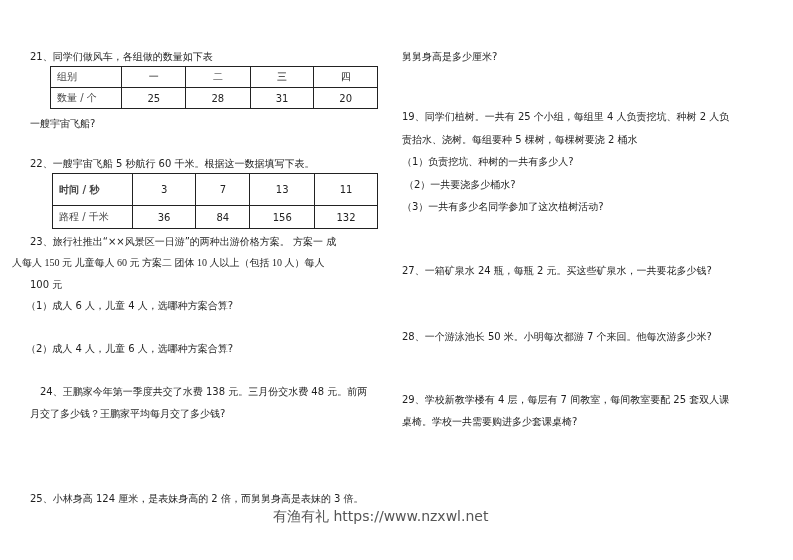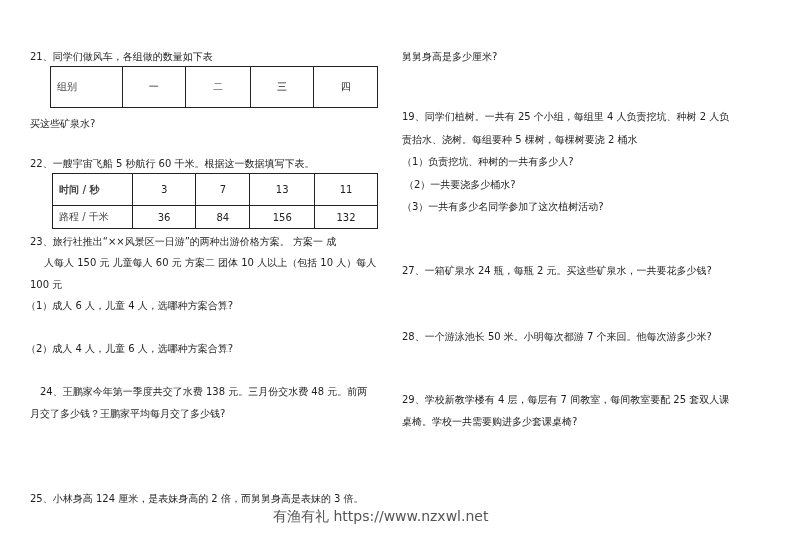--- a/index.html
+++ b/index.html
@@ -18,24 +18,31 @@
 
 <table class="grid" style="left:50px;top:66px;width:328px;height:42px;">
   <tbody>
       <tr style="height:21px;">
     <td class="hdr" style="width:67px;">组别</td>
     <td style="width:65px;">一</td>
     <td style="width:66px;">二</td>
     <td style="width:65px;">三</td>
     <td style="width:65px;">四</td>
   </tr>
+  <tr style="height:21px;">
+    <td class="hdr">数量 / 个</td>
+    <td>25</td>
+    <td>28</td>
+    <td>31</td>
+    <td>20</td>
+  </tr>
 </tbody>
   </table>
 
-<div class="t" style="left:30px;top:117px;">买这些矿泉水?</div>
+<div class="t" style="left:30px;top:117px;">一艘宇宙飞船?</div>
 
 <div class="t" style="left:30px;top:157px;">22、一艘宇宙飞船 5 秒航行 60 千米。根据这一数据填写下表。</div>
 
 <table class="grid" style="left:52px;top:173px;width:326px;height:56px;">
   <tbody>
       <tr style="height:27px;">
     <td class="hdr" style="width:76px;font-weight:bold;">时间 / 秒</td>
     <td style="width:65px;">3</td>
     <td style="width:55px;">7</td>
     <td style="width:66px;">13</td>
@@ -45,21 +52,21 @@
     <td class="hdr">路程 / 千米</td>
     <td>36</td>
     <td>84</td>
     <td>156</td>
     <td>132</td>
   </tr>
 </tbody>
   </table>
 
 <div class="t" style="left:30px;top:235px;">23、旅行社推出“××风景区一日游”的两种出游价格方案。 方案一 成</div>
-<div class="t" style="left:44px;top:256px;">人每人 150 元  儿童每人 60 元  方案二 团体 10 人以上（包括 10 人）每人</div>
+<div class="t" style="left:12px;top:256px;font-family:Liberation Serif, serif;">人每人 150 元  儿童每人 60 元  方案二 团体 10 人以上（包括 10 人）每人</div>
 <div class="t" style="left:30px;top:278px;text-align:right;">100 元</div>
 <div class="t" style="left:26px;top:299px;">（1）成人 6 人，儿童 4 人，选哪种方案合算?</div>
 <div class="t" style="left:26px;top:342px;">（2）成人 4 人，儿童 6 人，选哪种方案合算?</div>
 
 <div class="t" style="left:40px;top:385px;">24、王鹏家今年第一季度共交了水费 138 元。三月份交水费 48 元。前两</div>
 <div class="t" style="left:30px;top:407px;">月交了多少钱？王鹏家平均每月交了多少钱?</div>
 
 <div class="t" style="left:30px;top:492px;">25、小林身高 124 厘米，是表妹身高的 2 倍，而舅舅身高是表妹的 3 倍。</div>
 
 <div class="t" style="left:402px;top:50px;">舅舅身高是多少厘米?</div>

